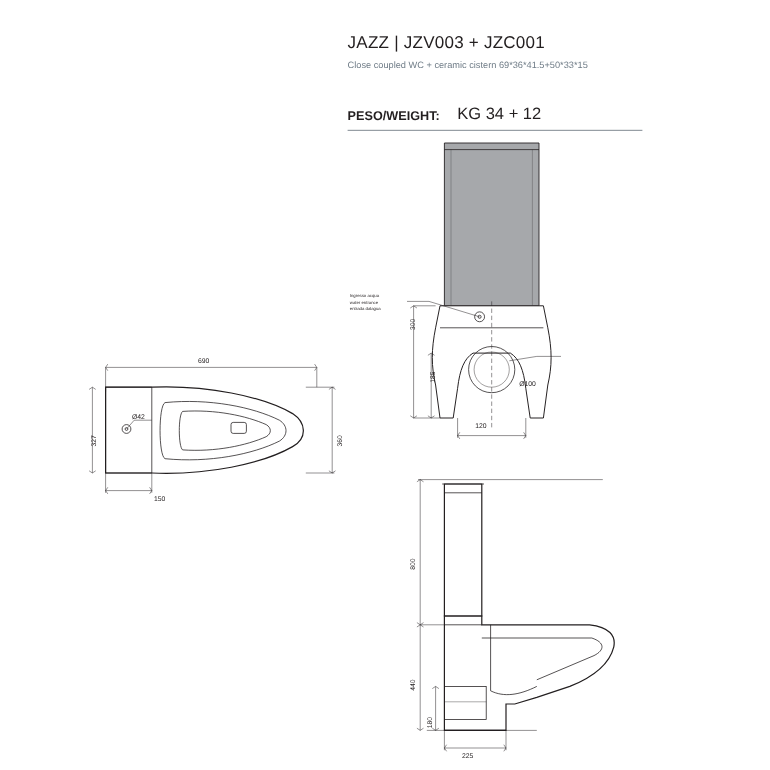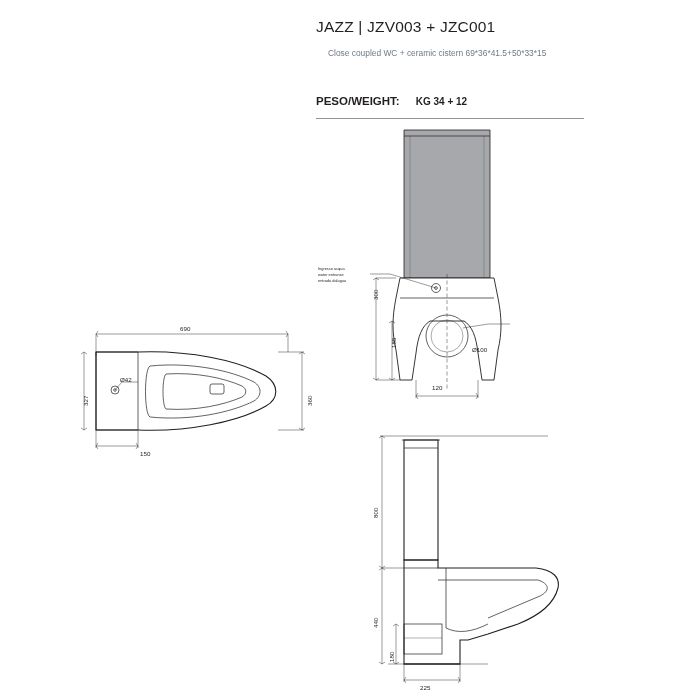--- a/index.html
+++ b/index.html
@@ -15,61 +15,61 @@
     position: relative;
     width: 700px;
     height: 700px;
     overflow: hidden;
     background: #ffffff;
   }
   
   .header {
     position: absolute;
     left: 316px;
-    top: 18px;
+    top: 31px;
     width: 368px;
   }
   .title {
     font-size: 15.5px;
     letter-spacing: 0.2px;
     color: #231f20;
     font-weight: 400;
     margin: 0 0 5px 0;
     white-space: nowrap;
   }
   .subtitle-it {
     font-size: 8.6px;
     color: #231f20;
     margin: 0 0 1px 0;
     white-space: nowrap;
   }
   .subtitle-en {
     font-size: 8.4px;
     color: #6e7b86;
-    margin: 12px;
+    margin: 0;
     white-space: nowrap;
   }
   .weight-row {
     position: absolute;
     left: 316px;
     top: 95px;
     width: 270px;
     display: flex;
     align-items: flex-end;
     gap: 16px;
   }
   .weight-label {
     font-size: 11.5px;
     font-weight: bold;
     color: #231f20;
     white-space: nowrap;
   }
   .weight-value {
-    font-size: 10px;
-    font-weight: bold;
+    font-size: 15px;
+    font-weight: normal;
     color: #231f20;
     white-space: nowrap;
   }
   .header-rule {
     position: absolute;
     left: 316px;
     top: 118px;
     width: 268px;
     height: 1px;
     background: #8c949c;

